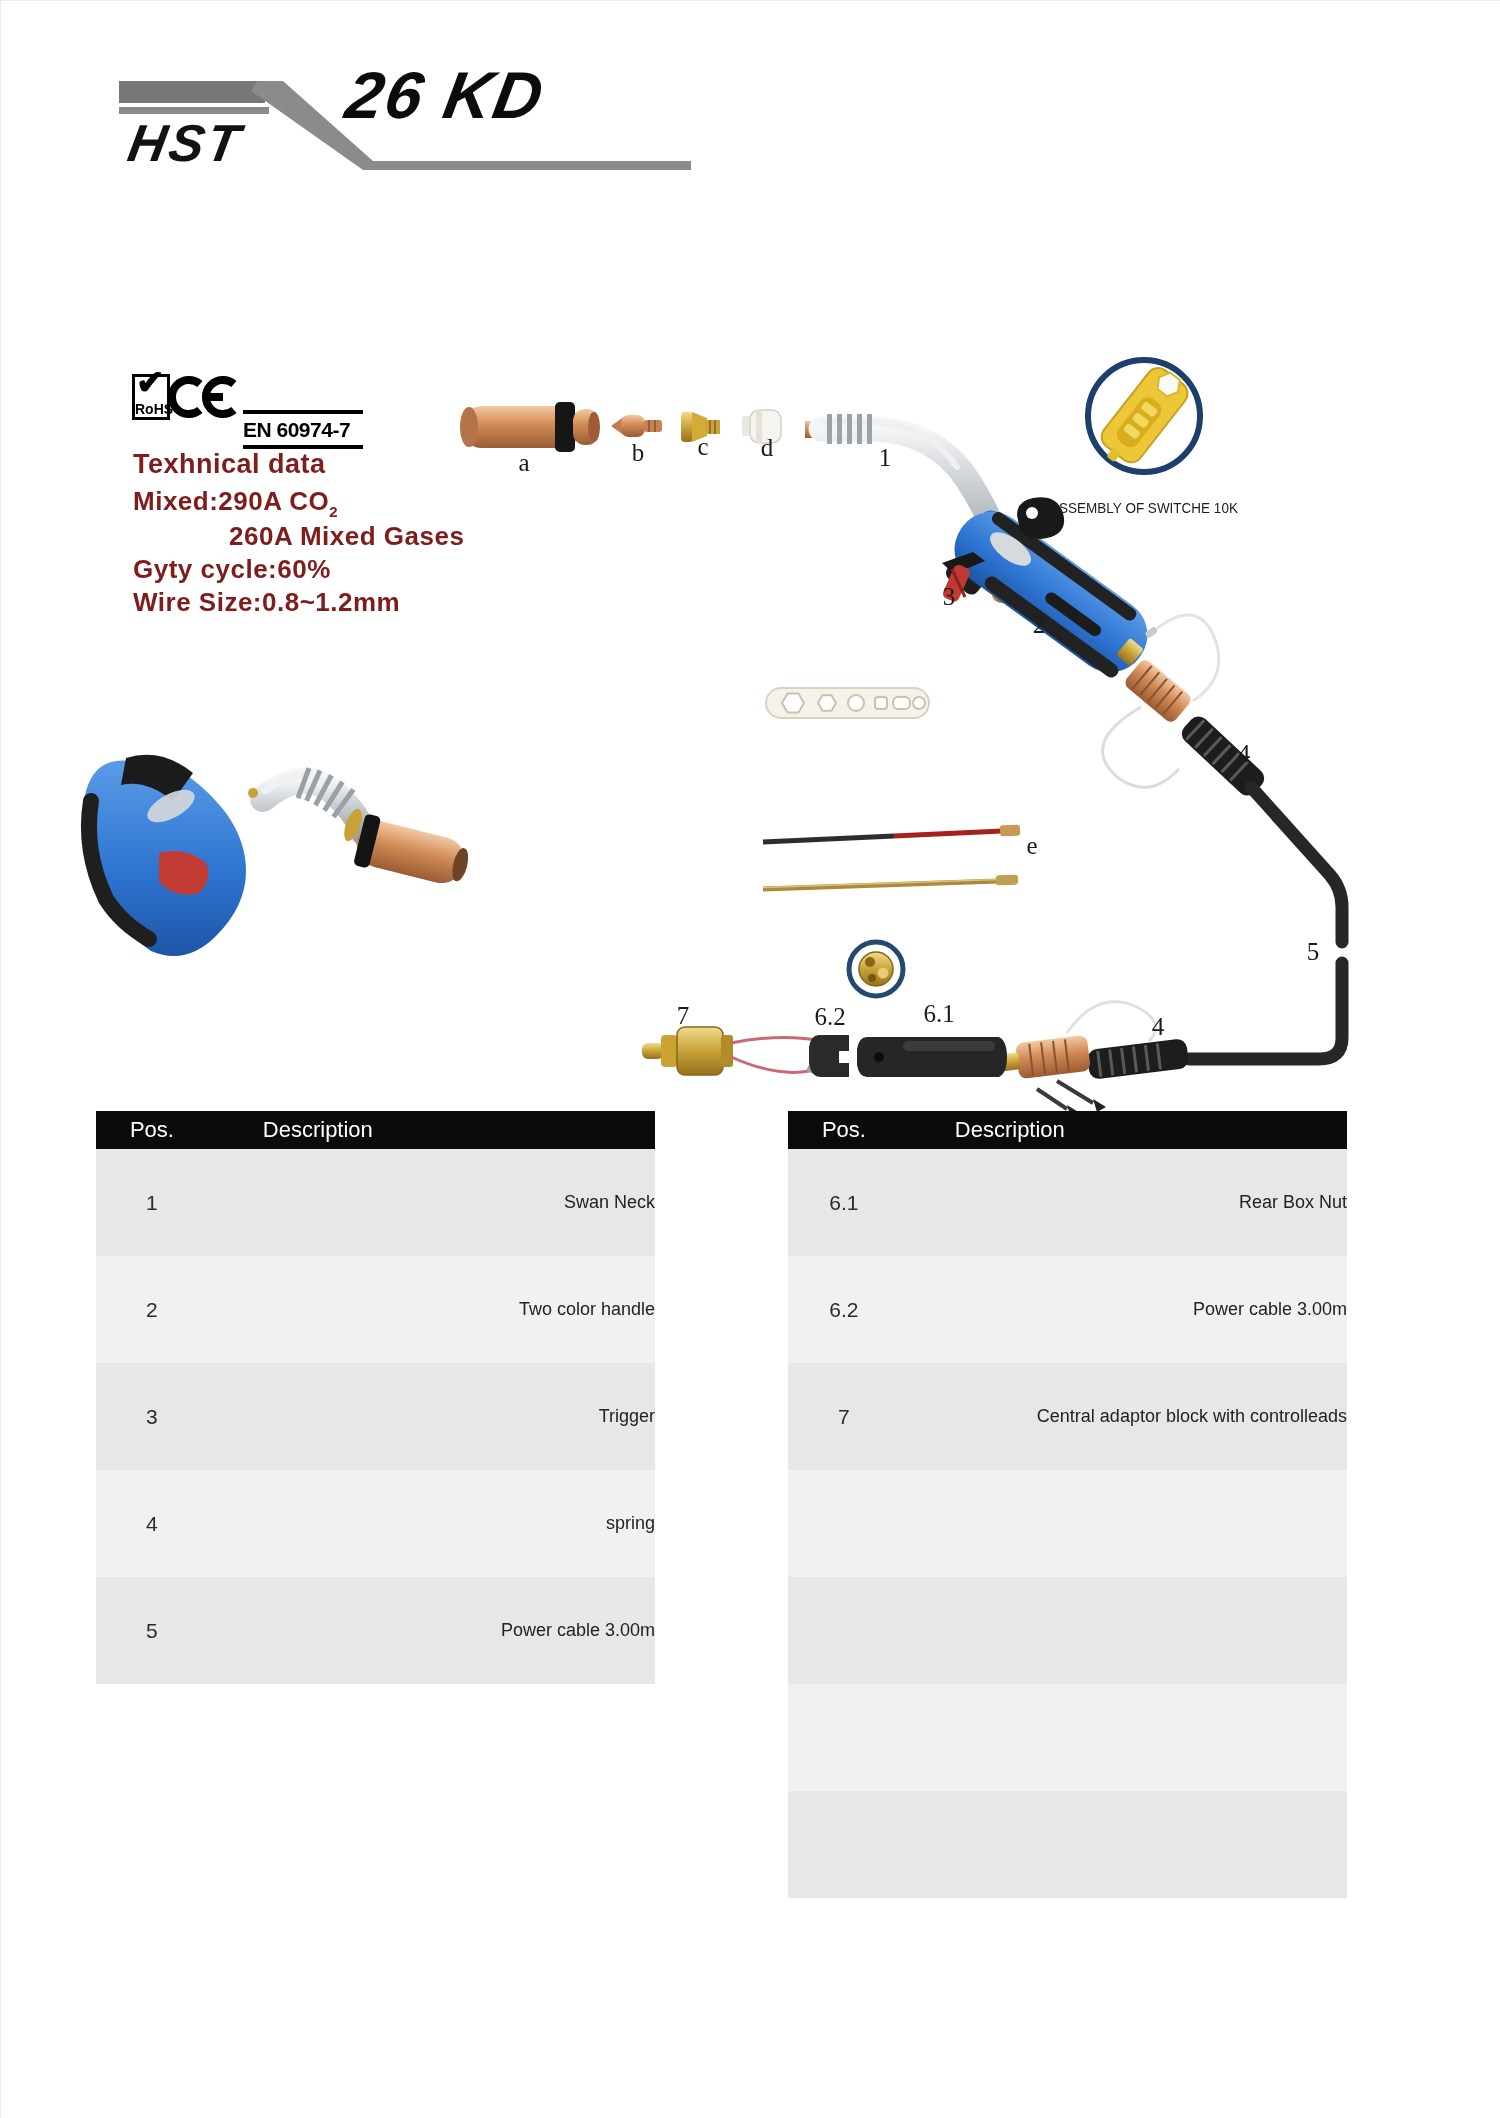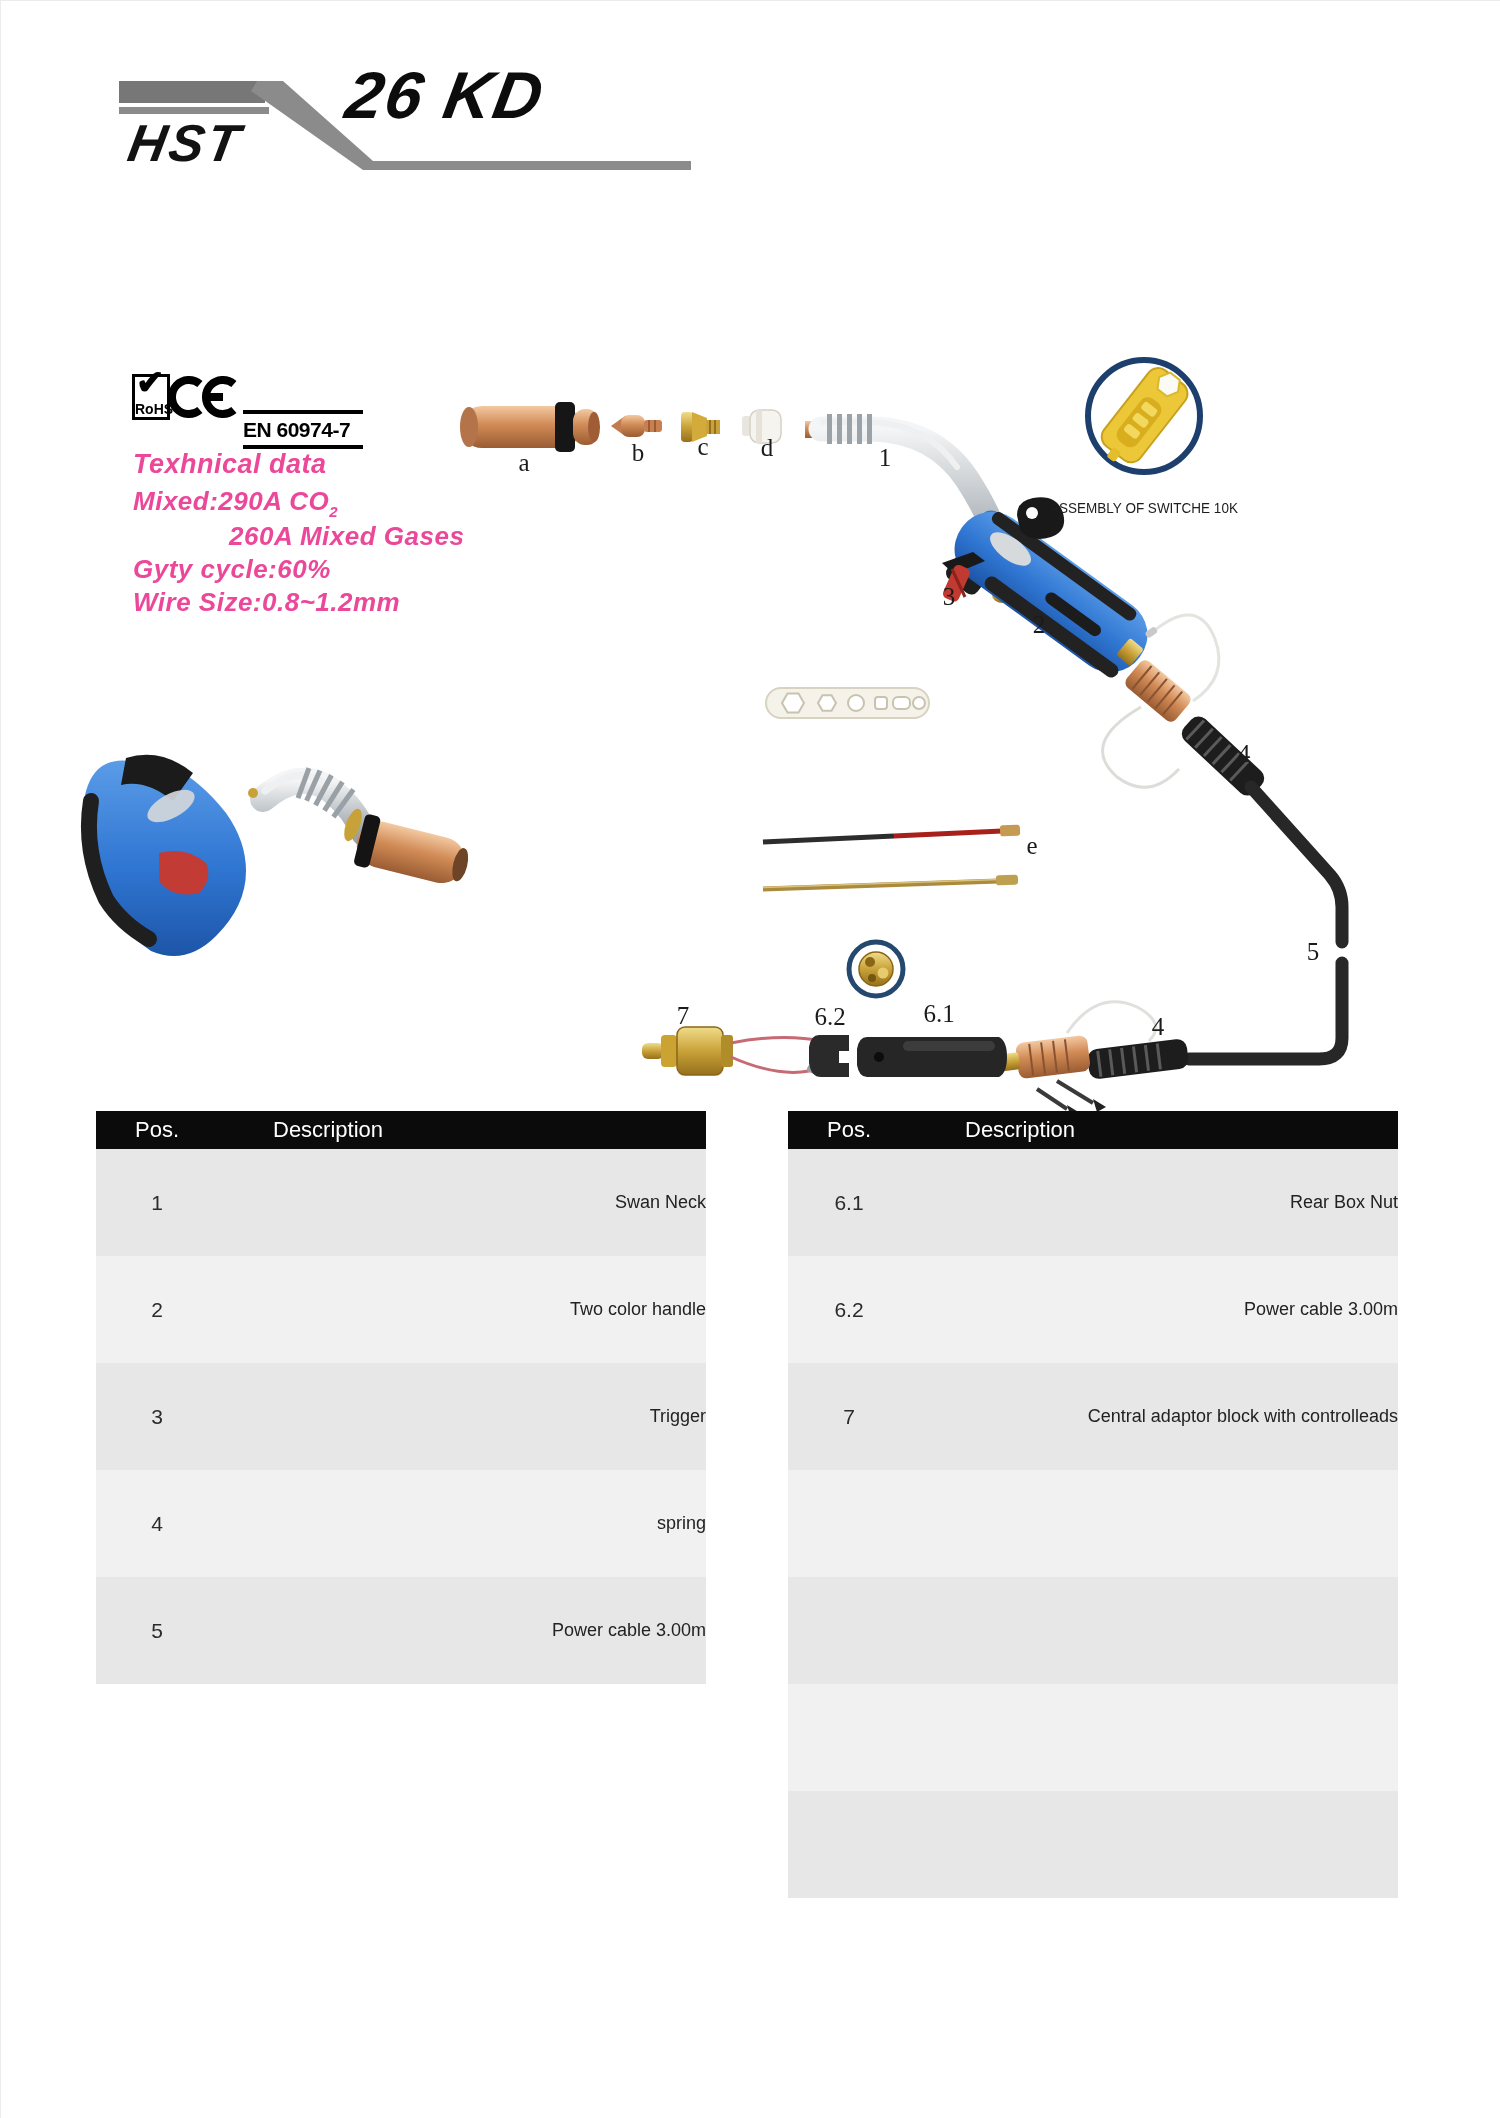--- a/index.html
+++ b/index.html
@@ -17,32 +17,32 @@
   
   .rohs-box{left:131px;top:373px;width:38px;height:46px;border:3px solid #000;box-sizing:border-box;}
   .rohs-check{position:absolute;left:1px;top:-12px;font-size:34px;font-weight:bold;color:#000;line-height:1;}
   .rohs-text{position:absolute;left:0;bottom:0px;width:100%;text-align:center;
              font-size:14px;font-weight:bold;color:#000;}
   .en-std{left:242px;top:371px;width:120px;border-top:4px solid #000;border-bottom:4px solid #000;
           padding:4px 0 3px 0;text-align:left;font-size:21px;font-weight:bold;color:#000;
           letter-spacing:-0.5px;margin-top:38px;}
 
   
-  .tech{color:#ec4899;font-weight:bold;font-size:26px;letter-spacing:0.5px;white-space:nowrap;font-style:italic;}
+  .tech{color:#7f1d1d;font-weight:bold;font-size:26px;letter-spacing:0.5px;white-space:nowrap;}
   .tech sub{font-size:15px;vertical-align:-7px;}
 
   
   .lbl{font-family:"Liberation Serif",serif;font-size:25px;color:#1b1b1b;
        transform:translate(-50%,-50%);white-space:nowrap;}
   .caption{left:1143px;top:498px;width:260px;margin-left:-130px;text-align:center;
            font-size:15px;color:#1d1d1d;transform:scaleX(0.9);white-space:nowrap;
            font-family:"Liberation Sans",sans-serif;}
 
   
-  .tbl{position:absolute;top:1110px;width:610px;}
+  .tbl{position:absolute;top:1110px;width:559px;}
   .tbl-left{left:95px;}
   .tbl-right{left:787px;}
   .thead{display:flex;align-items:center;height:38px;background:#0b0b0b;color:#fff;}
   .hcell-pos{width:20%;text-align:center;font-size:22px;}
   .hcell-desc{flex:1;text-align:left;font-size:22px;padding-left:55px;box-sizing:border-box;}
   .trow{display:flex;align-items:center;height:107px;}
   .trow:nth-child(odd){background:#f1f1f1;}
   .trow:nth-child(even){background:#e7e7e7;}
   .cell-pos{width:20%;text-align:center;font-size:21px;color:#2b2b2b;}
   .cell-desc{flex:1;text-align:right;font-size:18px;color:#222;padding-left:40px;box-sizing:border-box;}

